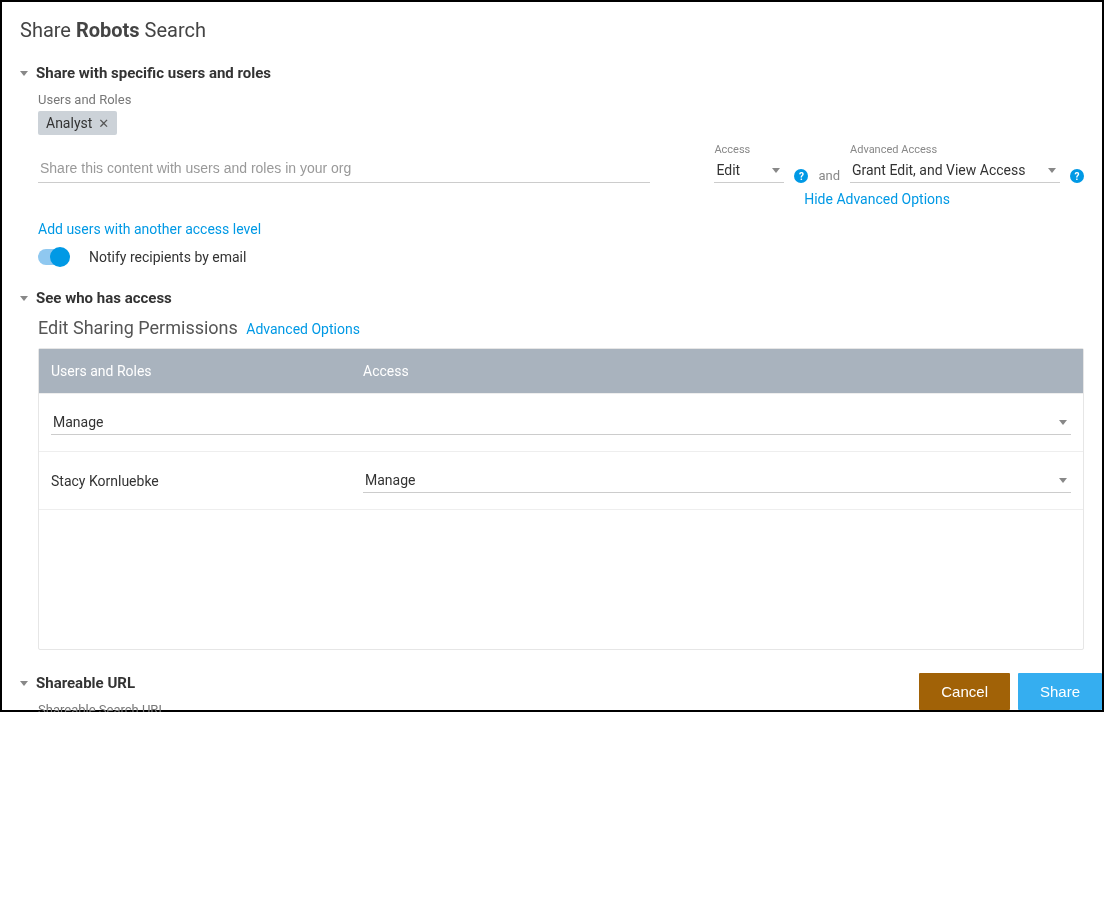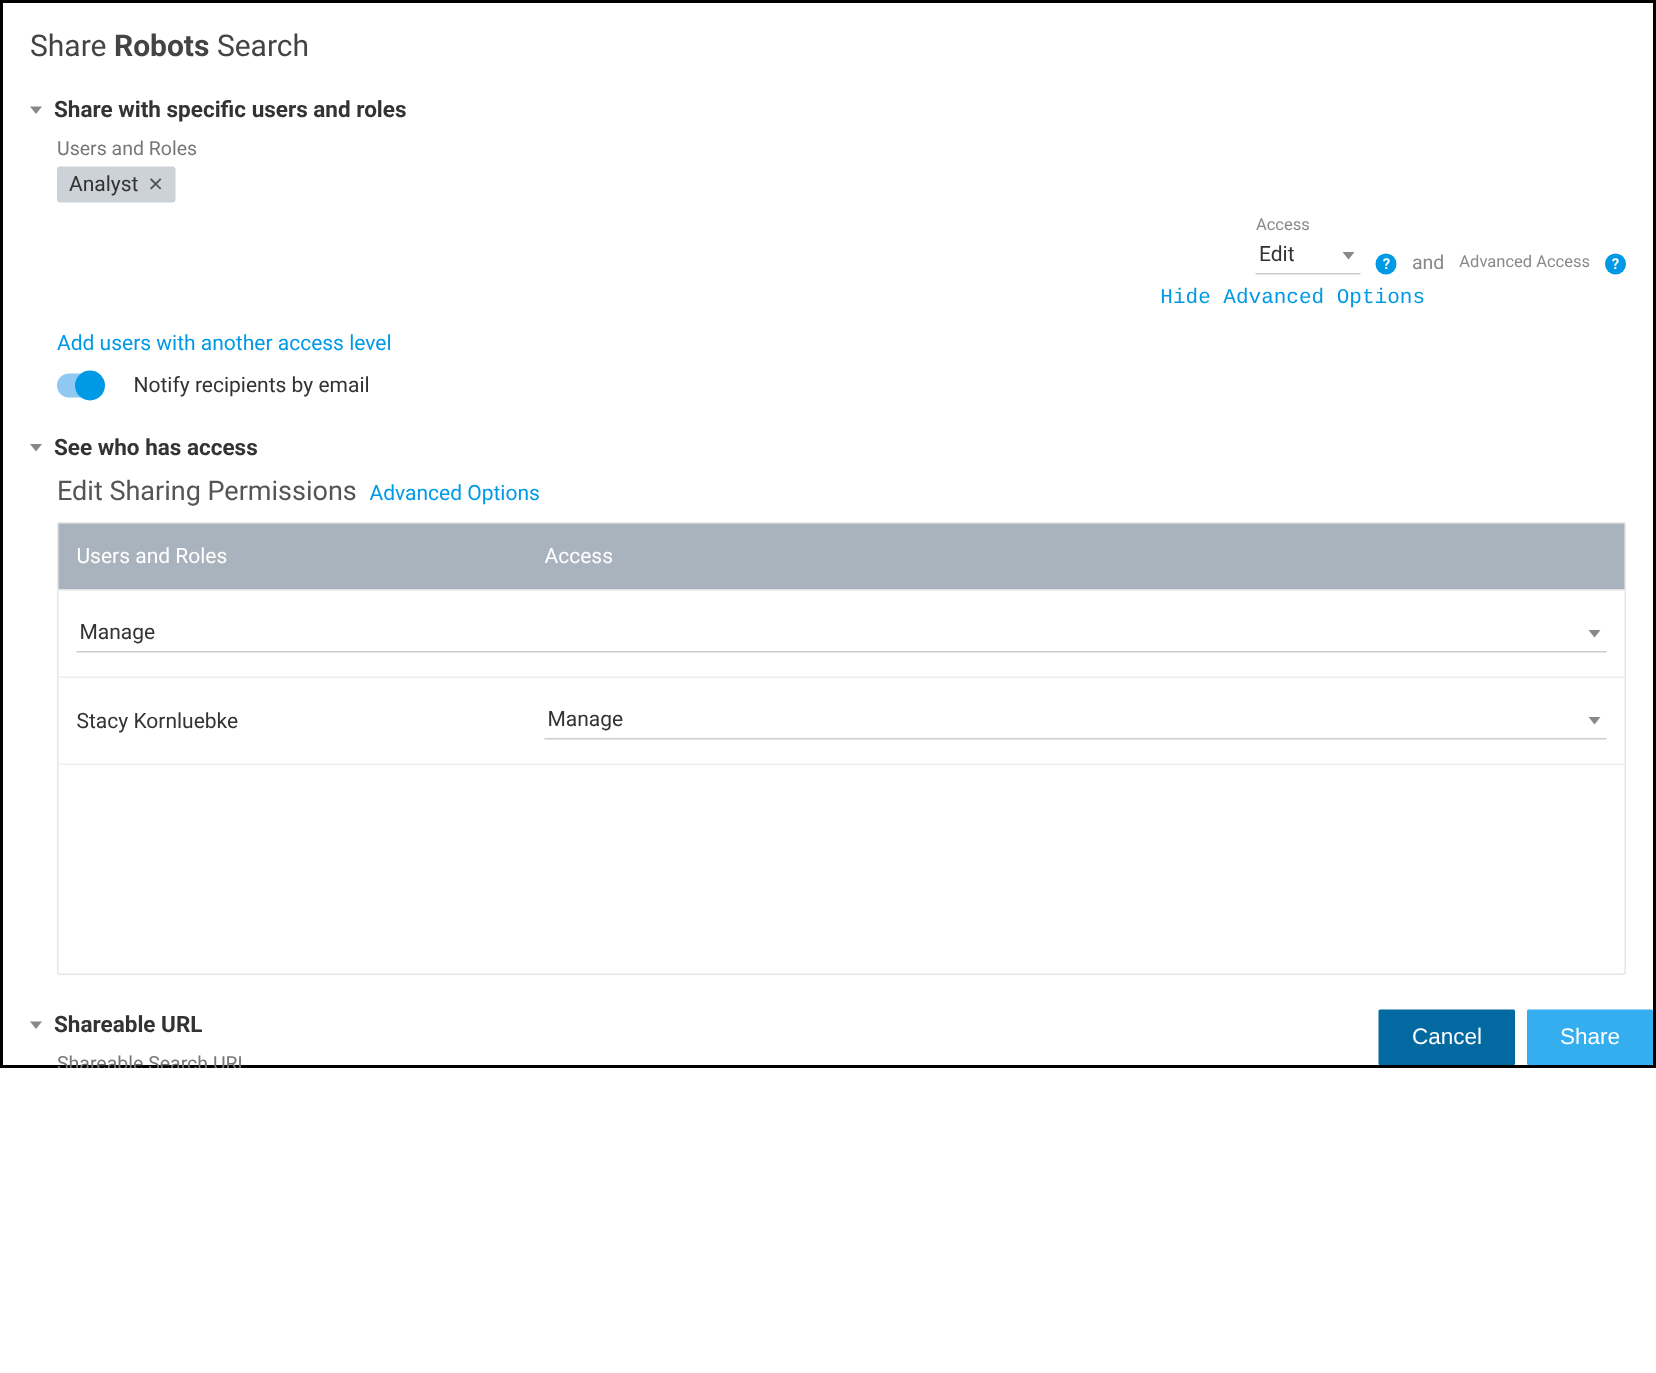--- a/index.html
+++ b/index.html
@@ -227,21 +227,21 @@
     gap: 8px;
   }
   .btn {
     border: none;
     padding: 10px 22px;
     font-size: 15px;
     color: #fff;
     cursor: pointer;
     border-radius: 1px;
   }
-  .btn-cancel { background: #0369a1; }
+  .btn-cancel { background: #a16207; }
   .btn-share  { background: #35aef0; }
 
   .access-right-col {
     display: flex;
     align-items: flex-end;
     gap: 10px;
   }
   .adv-wrap { display: flex; flex-direction: column; align-items: flex-start; }
 </style>
 </head>
@@ -262,47 +262,52 @@
 
       <div class="field-label">Users and Roles</div>
       <div class="chip-row">
         <span class="chip">
           <span>Analyst</span>
           <span class="x">✕</span>
         </span>
       </div>
 
       <div class="share-row">
+        <input class="share-input" placeholder="Share this content with users and roles in your org" style="">
 
         <div class="spacer-flex"></div>
 
         <div class="access-right-col">
           <div class="dd-block">
             <div class="small-label">Access</div>
             <div class="select-like">
               <span>Edit</span>
               <span class="chev"></span>
             </div>
           </div>
 
           <span class="help-icon">?</span>
           <span class="and-text">and</span>
 
           <div class="adv-wrap">
             <div class="dd-block">
               <div class="small-label">Advanced Access</div>
+              <div class="select-like wide">
+                <span>Grant Edit, and View Access</span>
+                <span class="chev"></span>
+              </div>
             </div>
           </div>
 
           <span class="help-icon">?</span>
         </div>
       </div>
 
       <div style="display:flex; justify-content:flex-end; padding-right: 28px;" class="hide-adv-row">
-        <span class="link" style="margin-right:106px;font-family:Liberation Mono, monospace;">Hide Advanced Options</span>
+        <span class="link" style="margin-right:106px;">Hide Advanced Options</span>
       </div>
 
       <div class="add-link-row">
         <span class="link">Add users with another access level</span>
       </div>
 
       <div class="notify-row">
         <span class="toggle"></span>
         <span>Notify recipients by email</span>
       </div>

